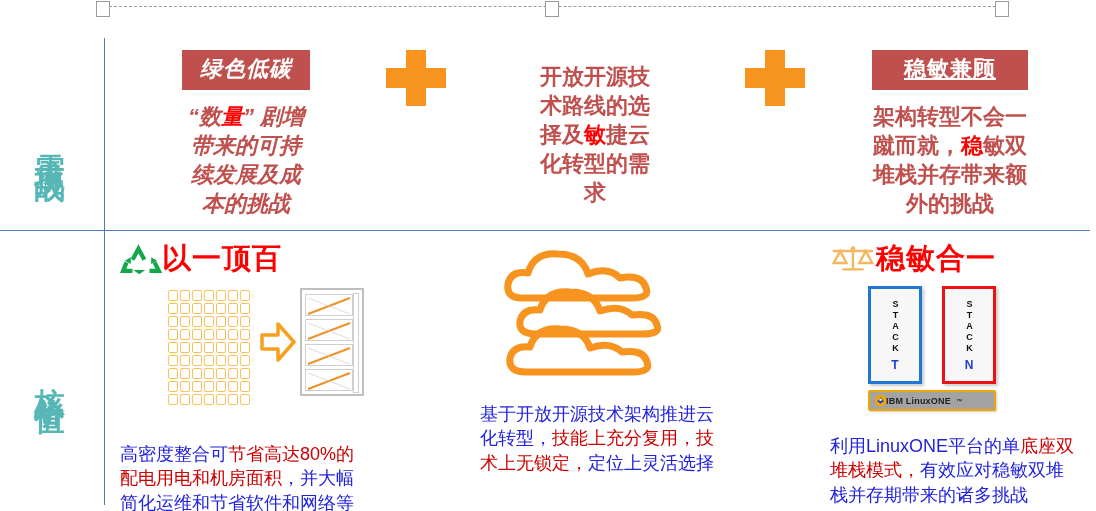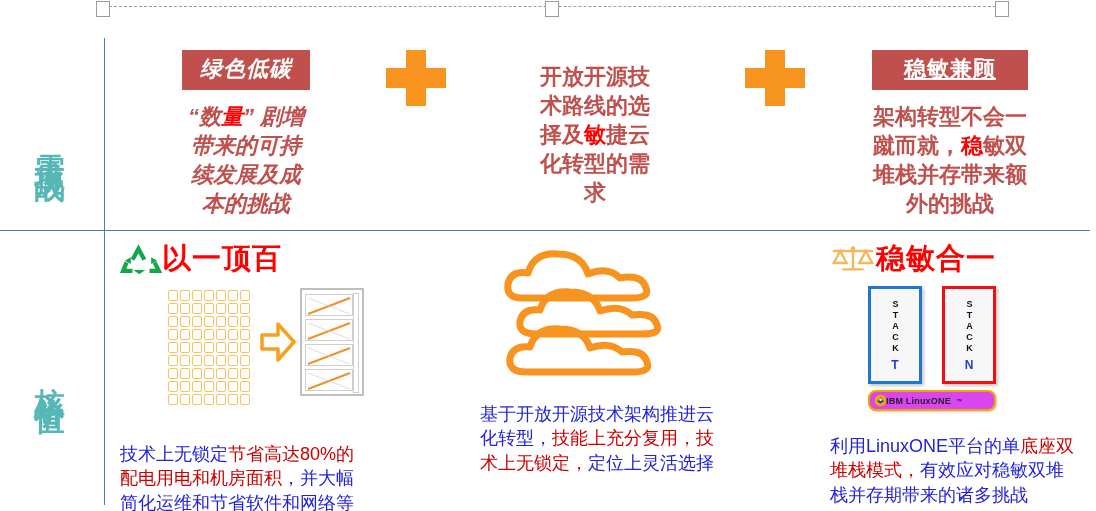--- a/index.html
+++ b/index.html
@@ -95,21 +95,21 @@
     display:flex; flex-direction:column; align-items:center; justify-content:center;
     box-shadow:2px 2px 3px rgba(0,0,0,.22);
   }
   .stack-box.s1 { left:4px; border:3px solid #1f77d0; }
   .stack-box.s2 { left:78px; border:3px solid #ee1111; }
   .stack-word { font-size:9px; font-weight:bold; color:#111; line-height:1.45; letter-spacing:1px;
                 writing-mode: vertical-rl; text-orientation: upright; }
   .stack-letter { font-size:12px; font-weight:bold; color:#1f3fd0; margin-top:4px; }
   .lx-bar {
     position:absolute; left:4px; top:104px; width:128px; height:21px;
-    border:2px solid #f0a500; background:#d946ef; border-radius:8px;
+    border:2px solid #f0a500; background:#a3a3a3; border-radius:2px;
     display:flex; align-items:center; gap:5px; padding-left:16px;
     box-shadow:1px 1px 2px rgba(0,0,0,.2);
   }
   .lx-text { font-size:9px; font-weight:bold; color:#222; letter-spacing:.2px; }
   .lx-tm { font-size:6px; vertical-align:super; }
 </style>
 </head>
 <body>
 
 <div id="slide">
@@ -253,21 +253,21 @@
               <path d="M3 4 L45 20"></path>
                 <path d="M3 29 L45 45"></path>
                 <path d="M3 54 L45 70"></path>
                 <path d="M3 79 L45 95"></path>
             </g>
           </svg>
         </div>
       </div>
     </div>
 
-    <div class="val-text"><span>技术上无锁定</span><span class="t-red">节省高达80%的配电用电和机房面积</span><span>，并大幅简化运维和节省软件和网络等成本</span></div>
+    <div class="val-text"><span>高密度整合可</span><span class="t-red">节省高达80%的配电用电和机房面积</span><span>，并大幅简化运维和节省软件和网络等成本</span></div>
   </div>
 
   <div class="val-col v2">
 
     <div class="val-art">
       <svg class="clouds" viewBox="0 0 190 140">
         <g fill="none" stroke="#f79420" stroke-width="7" stroke-linejoin="round" stroke-linecap="round">
           <path d="M26 56 Q10 56 12 42 Q15 28 32 31 Q38 10 62 12 Q86 12 92 32 Q112 24 124 36 Q146 32 150 46 Q154 56 136 56 Z"></path>
           <path d="M40 92 Q22 92 24 79 Q27 66 44 68 Q50 48 74 50 Q98 50 104 69 Q124 62 136 73 Q158 70 161 83 Q165 92 147 92 Z"></path>
           <path d="M30 130 Q12 130 14 116 Q17 103 34 105 Q40 85 64 87 Q88 87 94 106 Q114 99 126 110 Q148 107 151 120 Q155 130 137 130 Z"></path>

